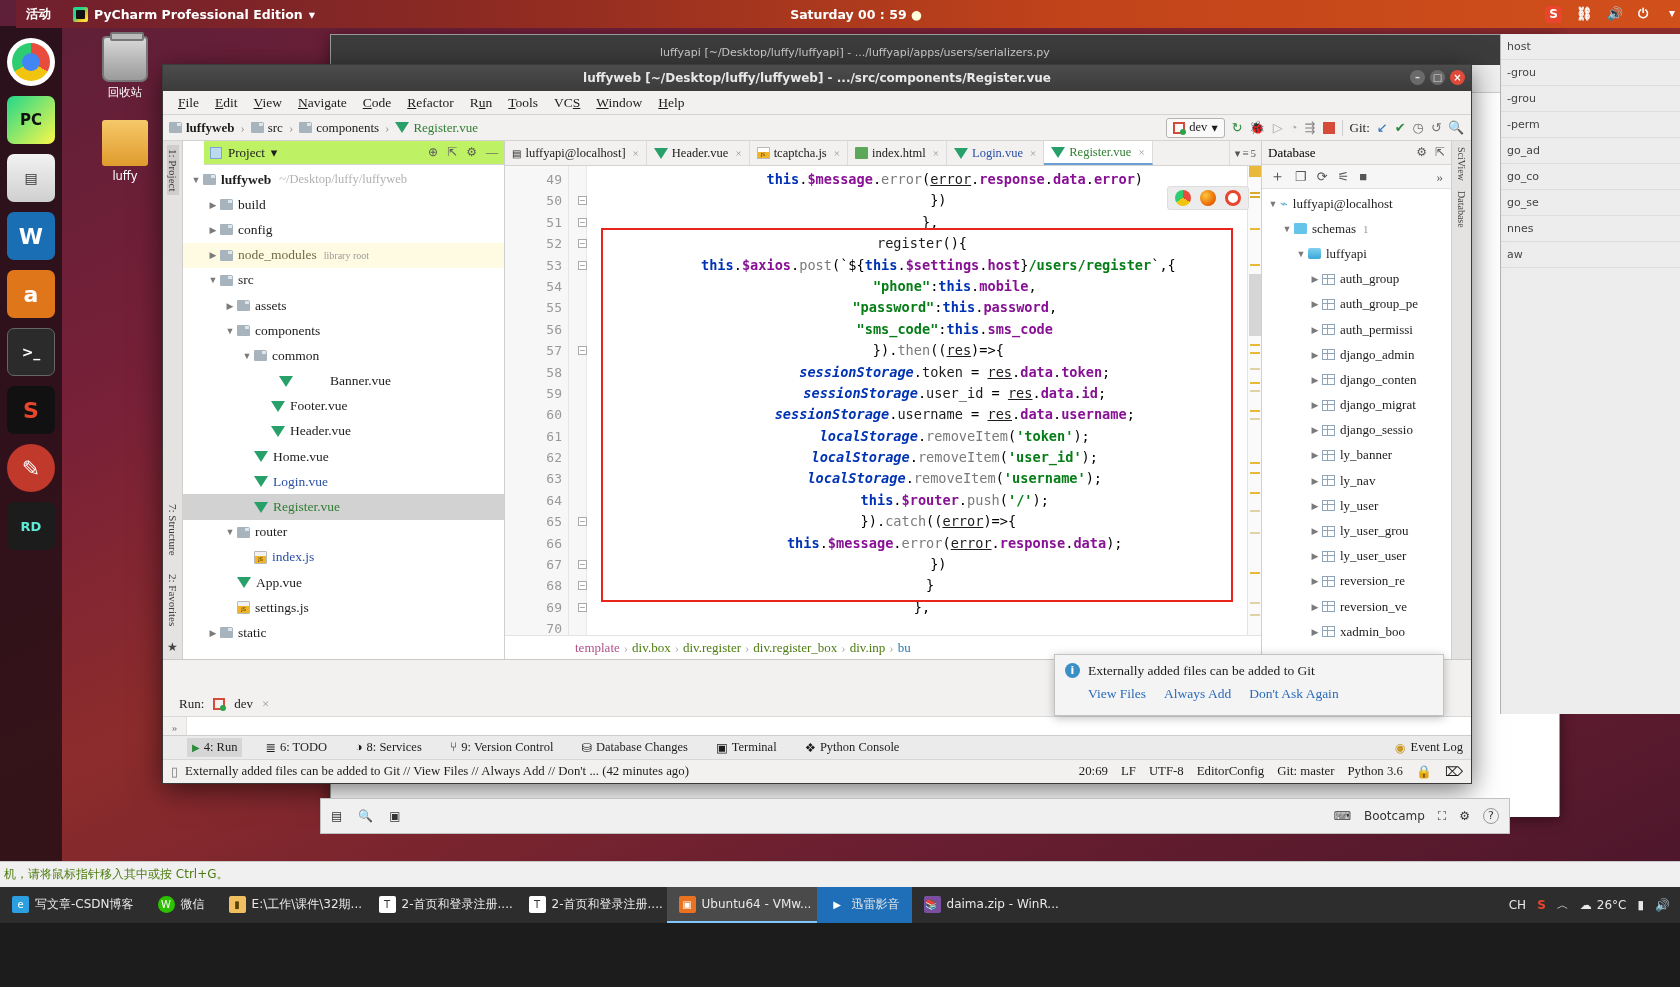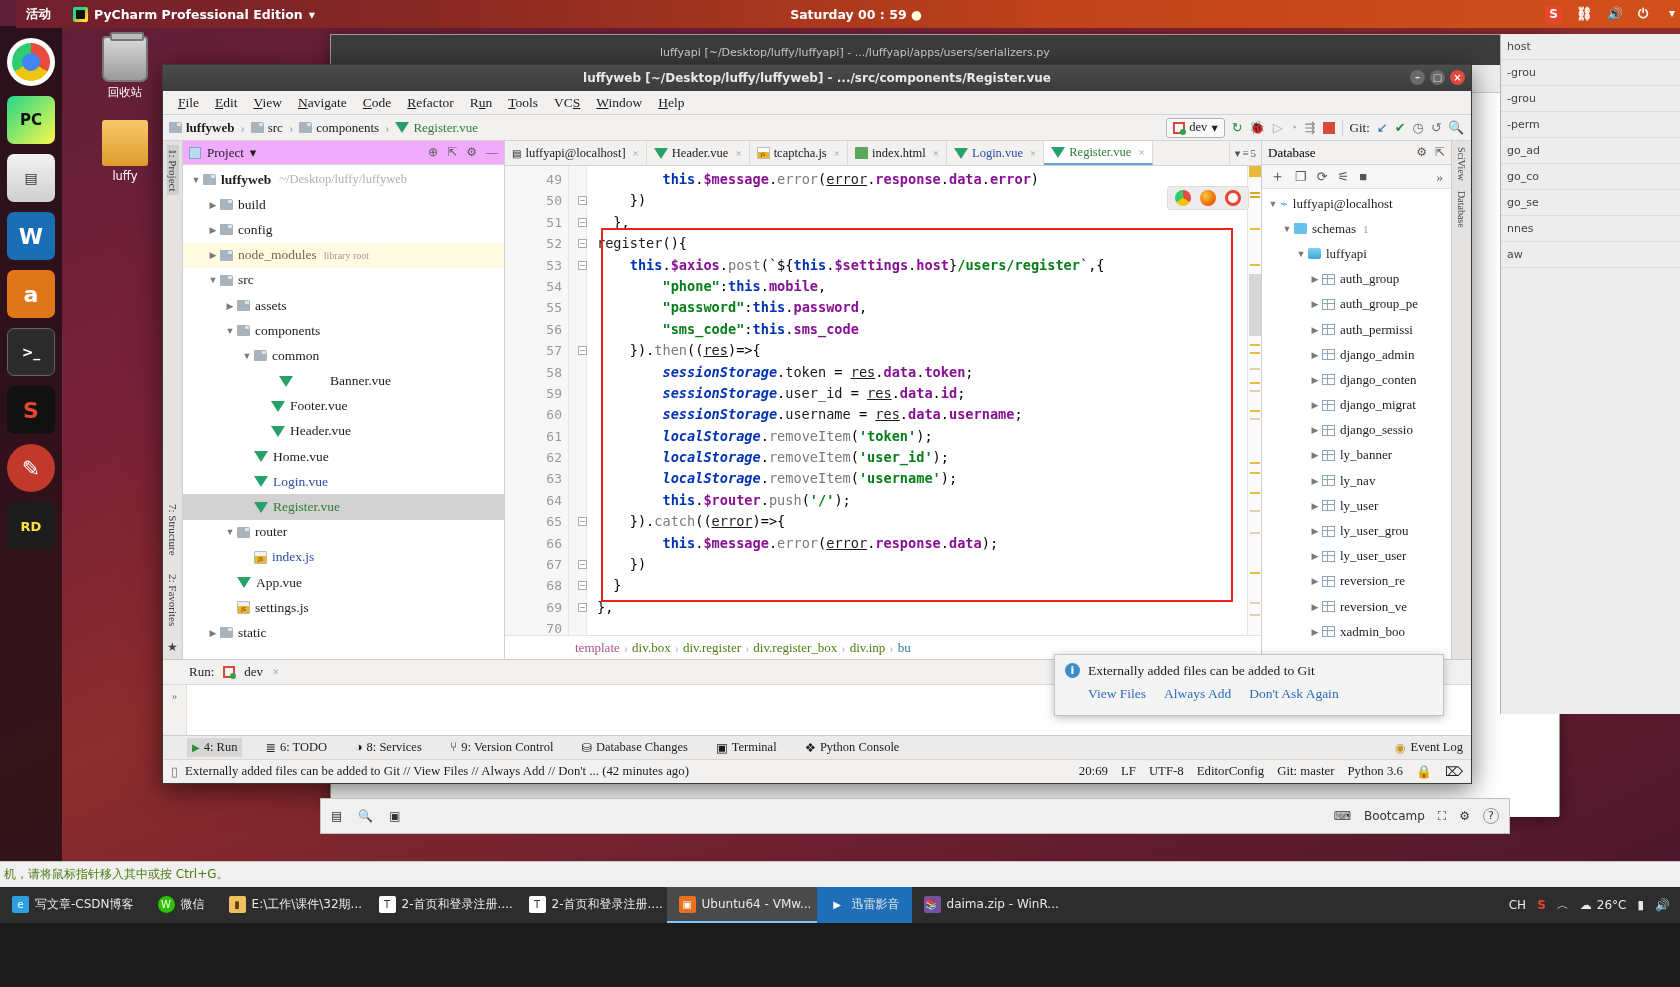--- a/index.html
+++ b/index.html
@@ -43,21 +43,21 @@
   .dock-chrome::before{content:"";position:absolute;inset:5px;border-radius:50%;
      background:conic-gradient(#e74c3c 0deg 120deg,#f1c40f 120deg 240deg,#2ecc71 240deg 360deg);}
   .dock-chrome::after{content:"";position:absolute;inset:15px;border-radius:50%;background:#4285f4;}
   .dock-pycharm { background:linear-gradient(135deg,#21d789,#fcf84a); color:#111; font-size:15px; }
   .dock-files { background:linear-gradient(#f2f2f2,#cfcfcf); color:#333; font-size:14px; }
   .dock-libre { background:#1a6fb4; }
   .dock-amazon { background:#e0761a; }
   .dock-term { background:#2b2b2b; border:1px solid #666; font-size:14px; }
   .dock-s { background:#111; color:#e8452c; }
   .dock-pen { background:#c0392b; border-radius:50%; }
-  .dock-rd { background:#1c1c1c; color:#fde047; font-size:13px; }
+  .dock-rd { background:#1c1c1c; color:#5eead4; font-size:13px; }
 
   
   .desk-icon { position:absolute; width:78px; text-align:center; color:#fff;
      font-family:"DejaVu Sans", sans-serif; font-size:11.5px; z-index:40; }
   .desk-icon .glyph { width:46px; height:46px; margin:0 auto 3px auto; }
   .trash-g { background:linear-gradient(#d8d8d8,#9a9a9a); border-radius:4px 4px 7px 7px;
      border:2px solid #777; position:relative; }
   .trash-g::before{content:"";position:absolute;left:6px;top:-6px;width:30px;height:5px;
      background:#bbb;border:2px solid #777;border-radius:2px;}
   .folder-g { background:linear-gradient(#f6c96a,#e09b2d); border-radius:3px; }
@@ -123,22 +123,22 @@
   .vstrip { width:20px; background:#e4e3e2; border-right:1px solid #d0cfce;
      display:flex; flex-direction:column; justify-content:space-between; align-items:center;
      padding:4px 0; }
   .vstrip .vtxt { writing-mode:vertical-rl; font-size:11px; color:#3a3a3a; padding:4px 0;
      font-family:"Liberation Serif",serif; }
   .vstrip .vtxt.sel { background:#cfcecd; }
 
   
   #proj-panel { width:322px; background:#fff; border-right:1px solid #cfcfcf;
      display:flex; flex-direction:column; }
-  #proj-head { height:24px; background:#f0abfc; border-bottom:1px solid #d5d5d5;
-     display:flex; align-items:center; padding:0 6px; font-size:13px; color:#1c1c1c; gap:6px; }
+  #proj-head { height:24px; background:#bef264; border-bottom:1px solid #d5d5d5;
+     display:flex; align-items:center; padding:0 6px; font-size:13px; color:#1c1c1c; gap:6px;margin-left:21px; }
   .pp-sq { width:12px;height:12px;border:1px solid #7aa7cc;background:#bcd9ef;display:inline-block;}
   #proj-head .hicons { margin-left:auto; display:flex; gap:9px; color:#5a5a5a; font-size:12px; }
   #proj-tree { flex:1; overflow:hidden; padding-top:2px; position:relative; }
   .trow { height:25.2px; display:flex; align-items:center; font-size:13.5px; color:#1c1c1c;
      white-space:nowrap; }
   .trow.hl-yellow { background:#fffbe2; }
   .trow.sel { background:#d2d2d2; }
   .arrow { width:14px; text-align:center; color:#7a7a7a; font-size:9px; flex:0 0 14px; }
   .tico { margin-right:5px; }
   .lib-note { color:#9a9a9a; margin-left:7px; font-size:10px; }
@@ -169,21 +169,21 @@
 
   #code-area { flex:1; display:flex; position:relative; overflow:hidden; background:#fff; }
   #gutter { width:64px; background:#f7f7f7; border-right:1px solid #e6e6e6; text-align:right;
      padding-top:3px; font-family:"DejaVu Sans Mono", monospace; font-size:13px; color:#999; }
   #gutter .gl { height:21.4px; line-height:21.4px; padding-right:6px; position:relative; }
   .fold { position:absolute; right:-19px; top:6px; width:9px; height:9px; border:1px solid #aaa;
      color:#777; font-size:8px; line-height:7px; text-align:center; background:#fff; }
   #fold-col { width:18px; background:#f7f7f7; border-right:1px solid #e9e9e9; }
   #code-text { flex:1; position:relative; font-family:"DejaVu Sans Mono", monospace;
      font-size:13.6px; padding-top:3px; overflow:hidden; white-space:pre; }
-  #code-text .cl { height:21.4px; line-height:21.4px; padding-left:10px; }
+  #code-text .cl { height:21.4px; line-height:21.4px; padding-left:10px;text-align:center; }
   .k-this { color:#0033b3; font-weight:bold; }
   .k-prop { color:#871094; font-weight:bold; }
   .k-fn   { color:#7a7a7a; }
   .k-str  { color:#067d17; font-weight:bold; }
   .k-plain{ color:#1c1c1c; }
   .k-var-u{ color:#1c1c1c; text-decoration:underline; }
   .k-italic{ font-style:italic; font-weight:bold; color:#0033b3; }
   #redbox { position:absolute; border:2px solid #e8241b; pointer-events:none; z-index:5; }
 
   .browser-chip { position:absolute; right:12px; top:20px; background:#ececec; border:1px solid #ddd;
@@ -219,22 +219,22 @@
   .db-ic { width:13px;height:11px;display:inline-block;margin-right:5px;
      background:linear-gradient(#7fd1f0,#3aa6d8); border-radius:2px;}
 
   
   .vstrip-r { width:20px; background:#e4e3e2; border-left:1px solid #d0cfce;
      display:flex; flex-direction:column; align-items:center; padding-top:6px; gap:10px; }
 
   
   #run-win { height:76px; background:#f2f1f0; border-top:1px solid #c9c9c9; display:flex;
      flex-direction:column; }
-  #run-head { height:24px; display:flex; align-items:center; padding-left:26px; gap:9px;
-     font-size:13px; color:#1c1c1c; }
+  #run-head { height:24px; display:flex; align-items:center; padding-left:16px; gap:9px;
+     font-size:13px; color:#1c1c1c;margin-top:32px; }
   #run-body { flex:1; background:#fff; border-top:1px solid #d9d9d9; display:flex; }
   #run-body .gut { width:24px; background:#f2f1f0; border-right:1px solid #e0e0e0; color:#777;
      font-size:11px; text-align:center; padding-top:4px; }
 
   
   #tool-strip { height:24px; background:#ebebeb; border-top:1px solid #cdcdcd; display:flex;
      align-items:center; font-size:12.5px; color:#1c1c1c; padding-left:24px; gap:18px; }
   #tool-strip .tsi { display:flex; align-items:center; gap:4px; padding:2px 5px; }
   #tool-strip .tsi.active { background:#d6d6d6; }
   #tool-strip .right { margin-left:auto; display:flex; align-items:center; gap:5px; padding-right:8px; }

